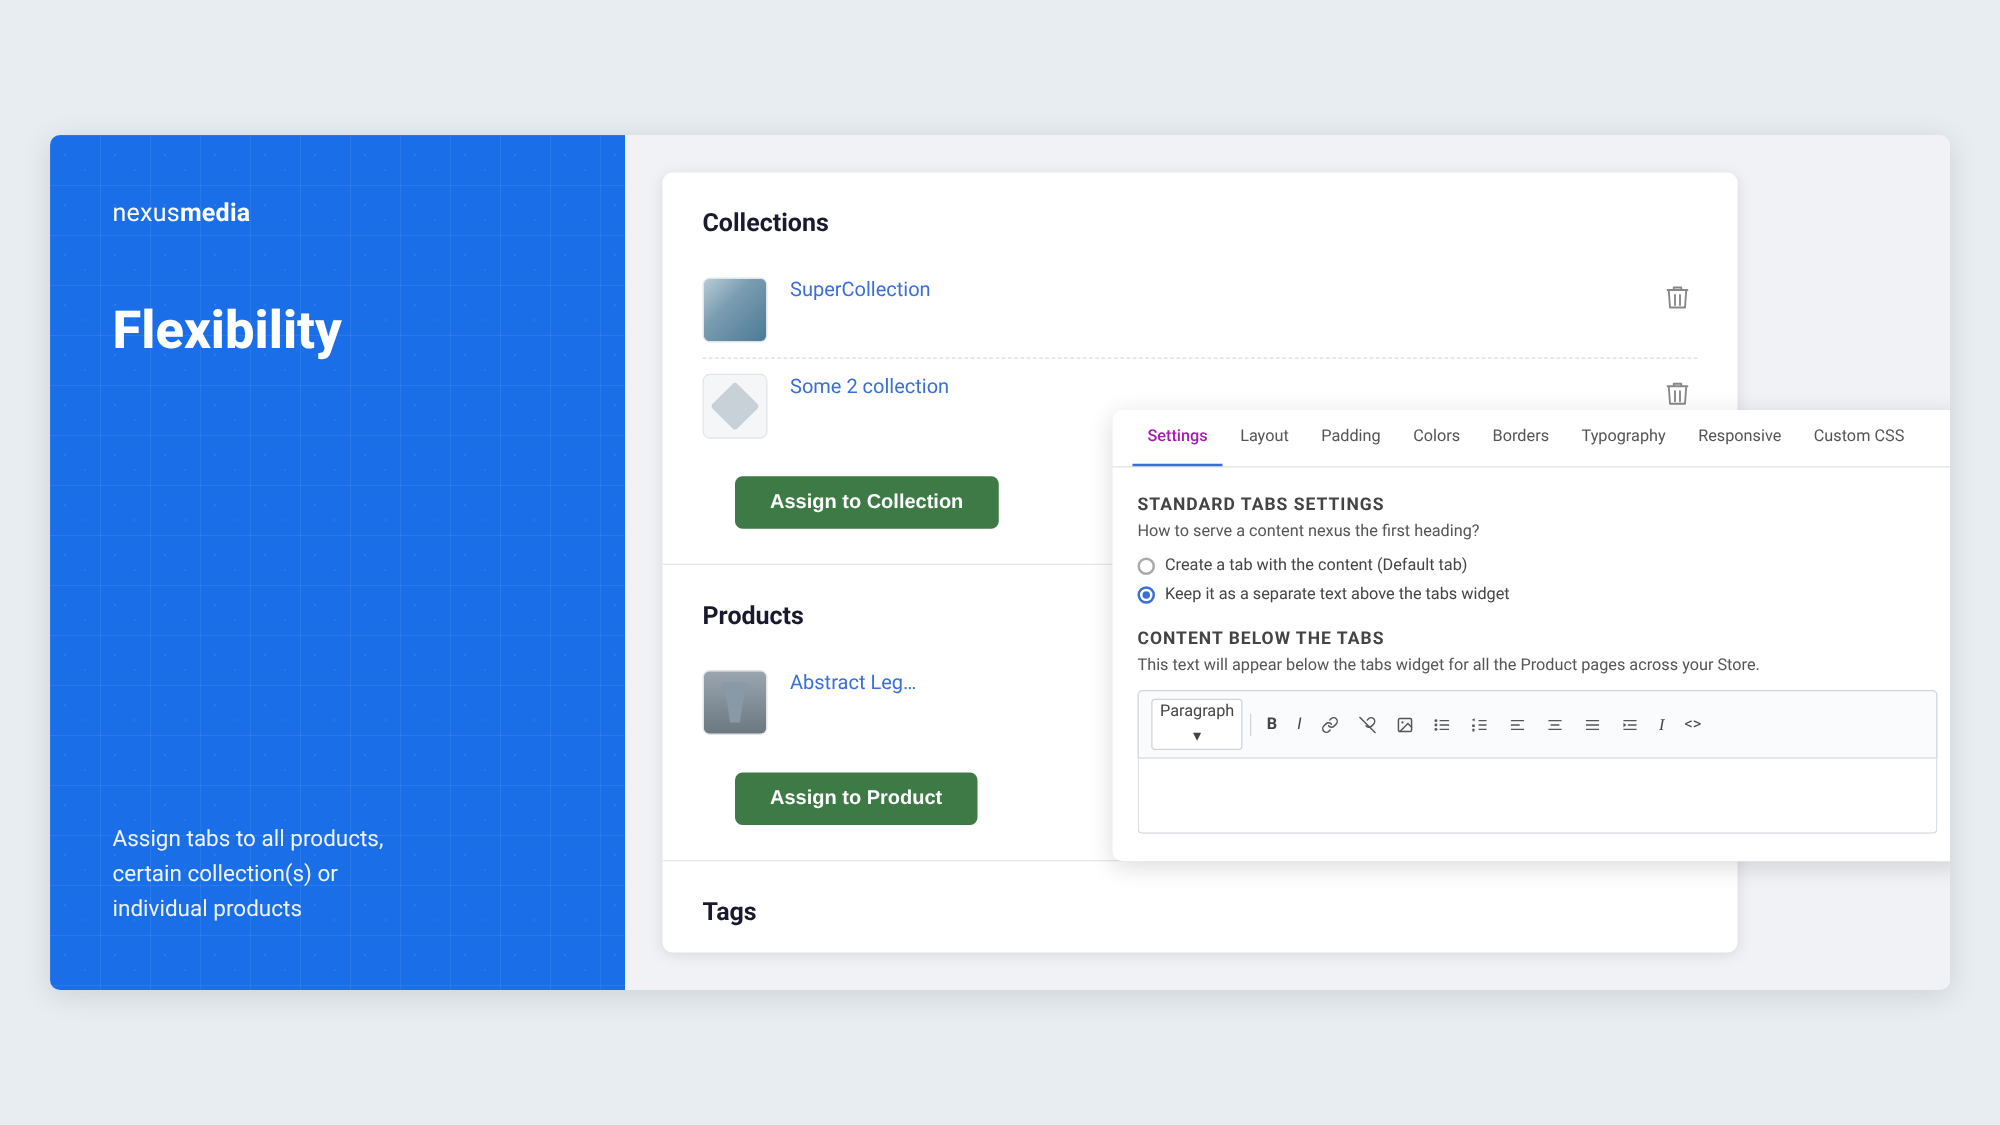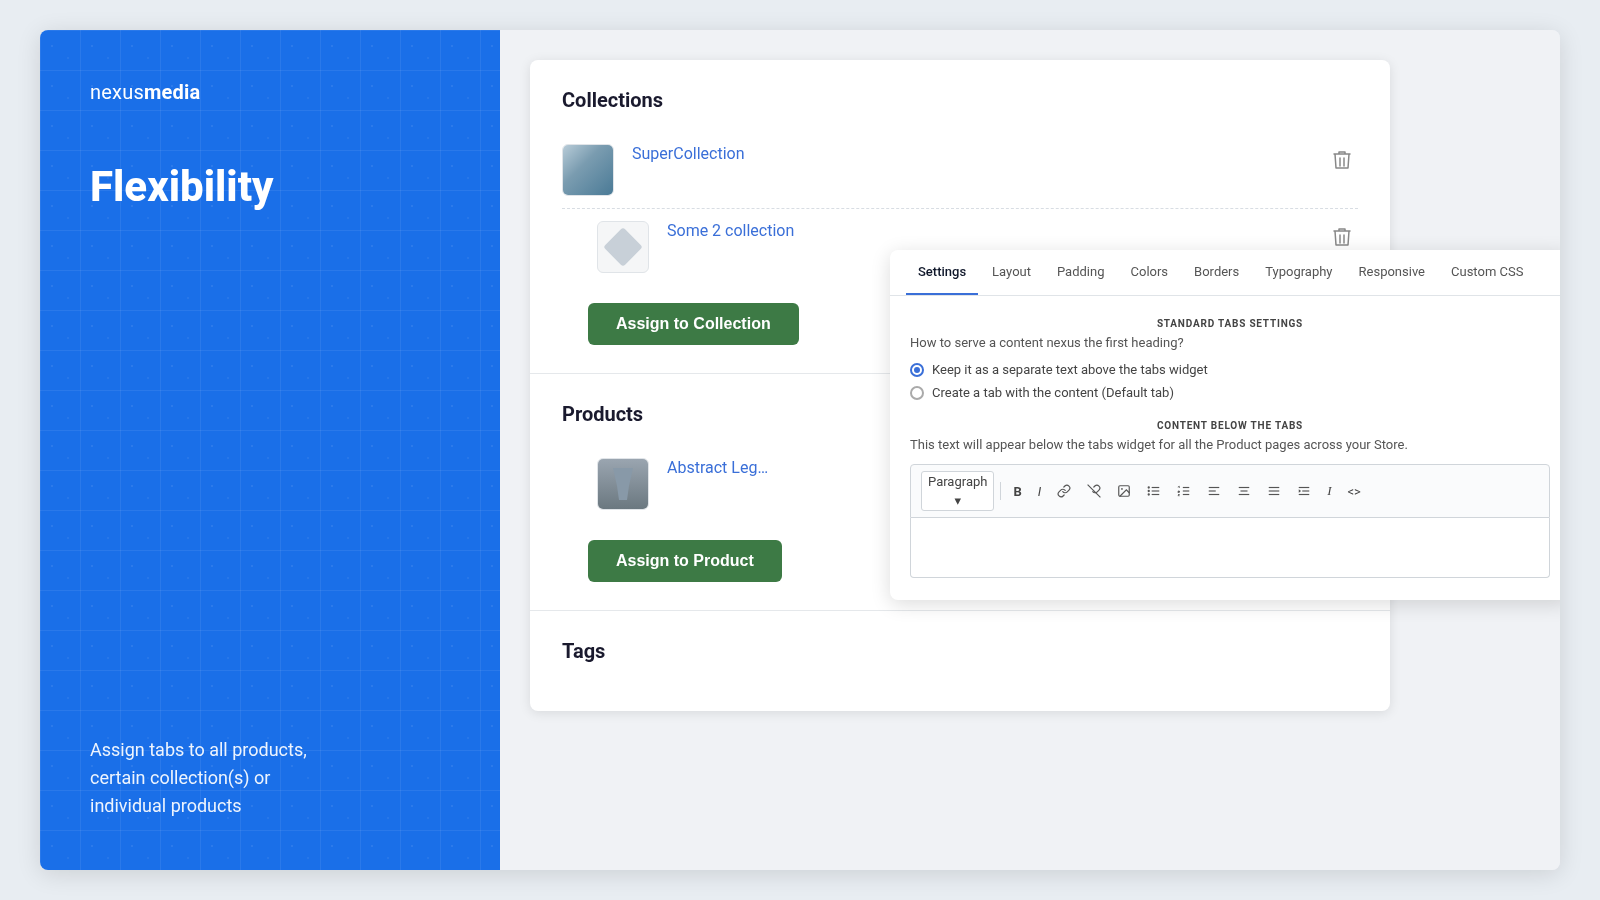--- a/index.html
+++ b/index.html
@@ -8,21 +8,21 @@
       height: 900px;
       background: #e8edf2;
       font-family: -apple-system, BlinkMacSystemFont, 'Segoe UI', Roboto, sans-serif;
       overflow: hidden;
       display: flex;
       align-items: center;
       justify-content: center;
     }
     .outer-wrapper {
       width: 1520px;
-      height: 840px;
+      height: 684px;
       display: flex;
       border-radius: 8px;
       overflow: hidden;
       box-shadow: 0 4px 24px rgba(0,0,0,0.12);
     }
     
     .left-panel {
       width: 460px;
       min-width: 460px;
       background: #1a6fe8;
@@ -103,21 +103,20 @@
     }
     .collection-item {
       display: flex;
       align-items: flex-start;
       padding: 12px 0;
       border-bottom: 1px dashed #d8dde3;
     }
     .collection-item:last-of-type {
       border-bottom: none;
       margin-bottom: 10px;
-      margin-left: 35px;
     }
     .item-thumbnail {
       width: 52px;
       height: 52px;
       border-radius: 6px;
       overflow: hidden;
       margin-right: 18px;
       flex-shrink: 0;
       border: 1px solid #e0e4e8;
       display: flex;
@@ -193,35 +192,34 @@
     .settings-tab {
       padding: 14px 12px;
       font-size: 13px;
       color: #555;
       cursor: pointer;
       white-space: nowrap;
       border-bottom: 2px solid transparent;
       margin-right: 2px;
     }
     .settings-tab.active {
-      color: #0f172a;
+      color: #a21caf;
       border-bottom-color: #3a6fd8;
       font-weight: 500;
     }
     .settings-body {
       padding: 22px 20px;
     }
     .settings-section-title {
-      font-size: 10px;
+      font-size: 14px;
       font-weight: 700;
       color: #444;
       letter-spacing: 0.8px;
       text-transform: uppercase;
       margin-bottom: 6px;
-      text-align: center;
     }
     .settings-subtitle {
       font-size: 13px;
       color: #555;
       margin-bottom: 12px;
     }
     .radio-group { display: flex; flex-direction: column; gap: 8px; margin-bottom: 20px; }
     .radio-item { display: flex; align-items: center; gap: 8px; font-size: 13px; color: #444; }
     .radio-circle {
       width: 14px; height: 14px;
@@ -377,26 +375,26 @@
         <div class="settings-tab">Custom CSS</div>
       </div>
 
       <div class="settings-body">
 
         <div class="settings-section-title">STANDARD TABS SETTINGS</div>
         <div class="settings-subtitle">How to serve a content nexus the first heading?</div>
 
         <div class="radio-group">
           <div class="radio-item">
+            <div class="radio-circle"></div>
+            <span>Create a tab with the content (Default tab)</span>
+          </div>
+          <div class="radio-item">
             <div class="radio-circle selected"></div>
             <span>Keep it as a separate text above the tabs widget</span>
-          </div>
-          <div class="radio-item">
-            <div class="radio-circle"></div>
-            <span>Create a tab with the content (Default tab)</span>
           </div>
         </div>
 
         <div class="settings-section-title">CONTENT BELOW THE TABS</div>
         <div class="settings-subtitle">This text will appear below the tabs widget for all the Product pages across your Store.</div>
 
         <div class="editor-toolbar">
           <div class="toolbar-select">
             <span>Paragraph</span>
             <span>▾</span>

